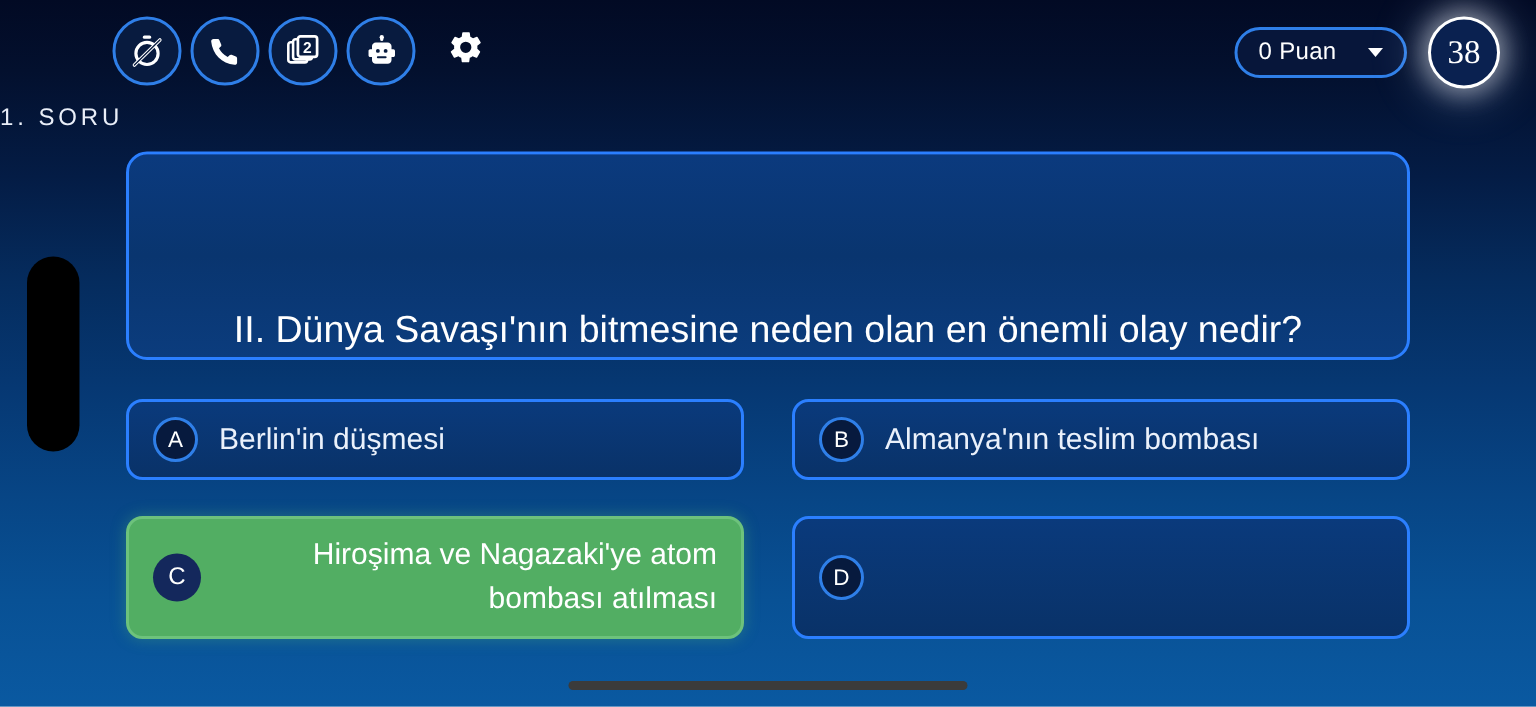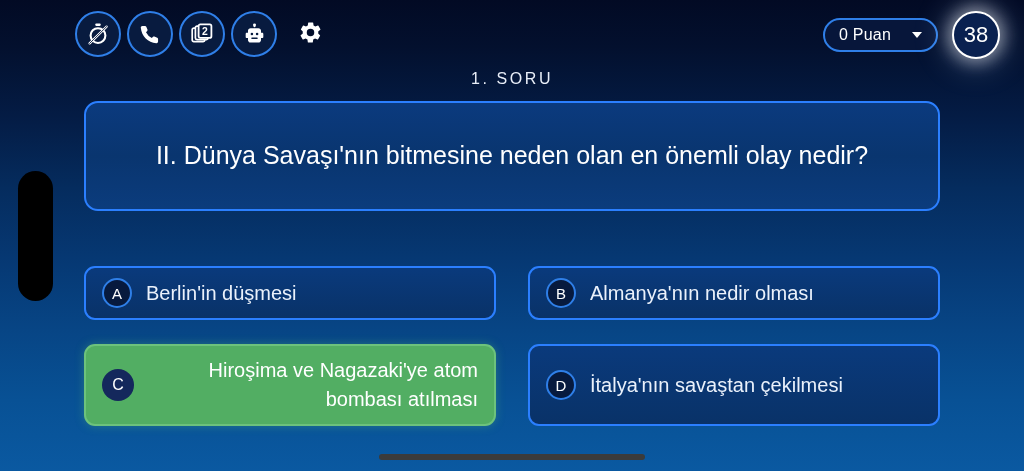--- a/index.html
+++ b/index.html
@@ -121,45 +121,45 @@
     border-radius: 50%;
     border: 2px solid #ffffff;
     background: #0a2150;
     display: flex;
     align-items: center;
     justify-content: center;
     font-size: 22px;
     color: #ffffff;
     box-shadow: 0 0 16px 4px rgba(255,255,255,0.45),
                 0 0 30px 10px rgba(180,210,255,0.22);
+    font-family: Liberation Serif, serif;
   }
 
   
   .question-label {
     position: absolute;
     top: 70px;
     left: 0; right: 0;
-    text-align: center;
     font-size: 16px;
     letter-spacing: 2.6px;
     color: #e9eef8;
   }
 
   
   .question-card {
     position: absolute;
     left: 84px;
     top: 101px;
     width: 856px;
-    height: 110px;
+    height: 139px;
     border-radius: 14px;
     border: 2px solid #2b7fff;
     background: linear-gradient(180deg, #0b3a7e 0%, #09356f 50%, #0b3c7d 100%);
     display: flex;
-    align-items: center;
+    align-items: flex-end;
     justify-content: center;
     padding: 0 20px;
   }
   .question-text {
     font-size: 25px;
     line-height: 1.35;
     text-align: center;
     color: #ffffff;
     font-weight: 400;
   }
@@ -328,31 +328,30 @@
 
   <div class="options">
 
     <div class="option">
       <div class="badge">A</div>
       <div class="option-text">Berlin'in düşmesi</div>
     </div>
 
     <div class="option">
       <div class="badge">B</div>
-      <div class="option-text">Almanya'nın nedir olması</div>
+      <div class="option-text">Almanya'nın teslim bombası</div>
     </div>
 
     <div class="option correct tall">
       <div class="badge">C</div>
       <div class="option-text">Hiroşima ve Nagazaki'ye atom bombası atılması</div>
     </div>
 
     <div class="option">
       <div class="badge">D</div>
-      <div class="option-text">İtalya'nın savaştan çekilmesi</div>
     </div>
   </div>
 
   <div class="edge-handle"></div>
 
   <div class="home-indicator"></div>
 
 </div>
 
 </body></html>

